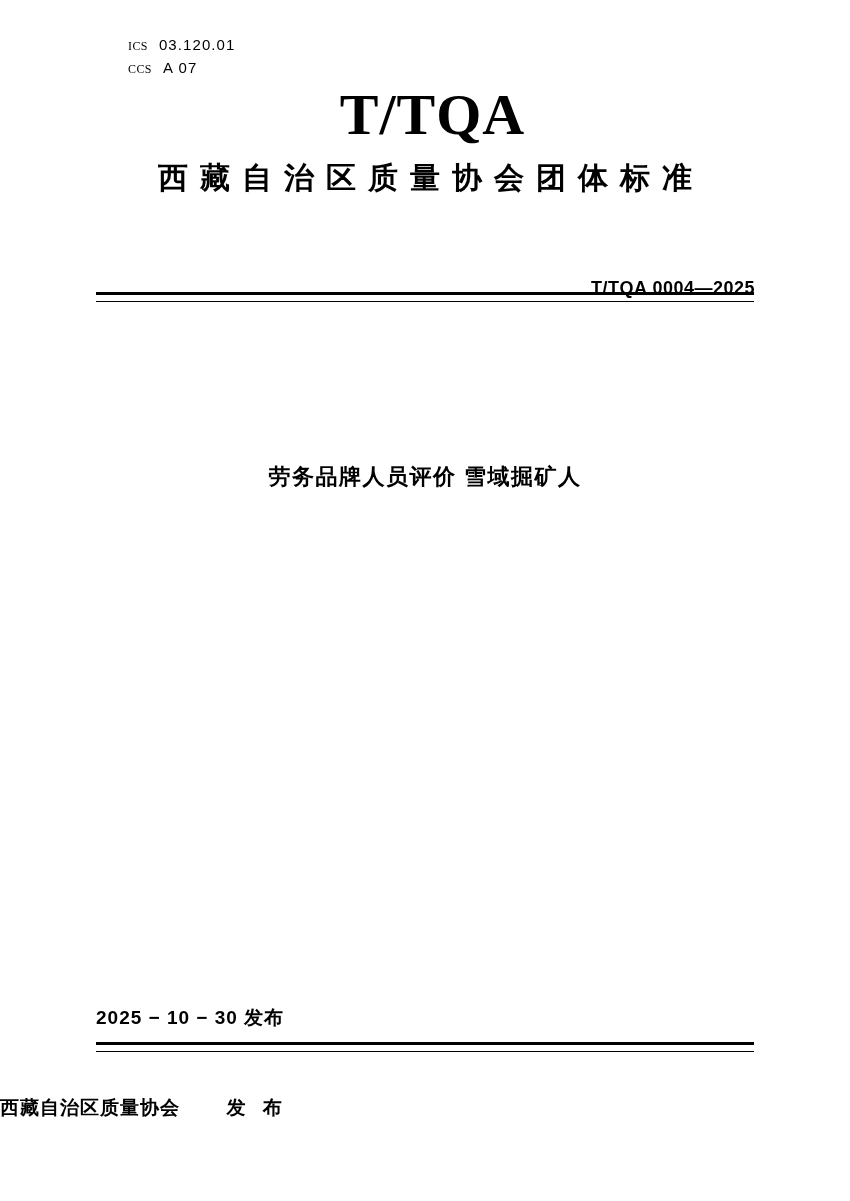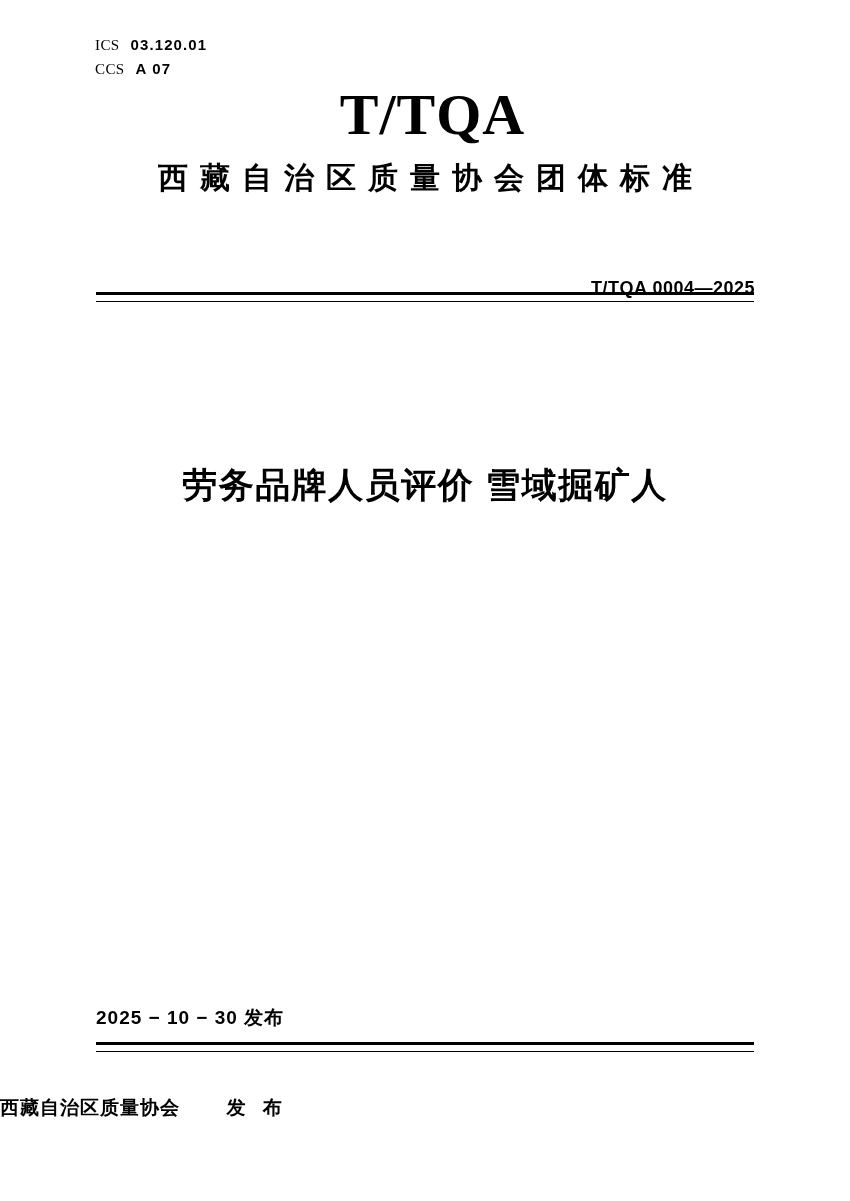--- a/index.html
+++ b/index.html
@@ -27,29 +27,30 @@
     top: 33px;
     font-family: "Liberation Serif", serif;
     line-height: 1.55;
   }
   .meta-row {
     display: flex;
     align-items: baseline;
     white-space: nowrap;
   }
   .meta-key {
-    font-size: 15px;
+    font-size: 12px;
     letter-spacing: 0.4px;
+    margin-left: 33px;
   }
   .meta-val {
     font-size: 15px;
     margin-left: 11px;
     letter-spacing: 1.1px;
     font-family: "Liberation Sans", sans-serif;
-    font-weight: 700;
+    font-weight: 400;
   }
 
   
   .logo {
     position: absolute;
     left: 15px;
     right: 0;
     top: 86px;
     text-align: center;
     font-family: "Liberation Serif", serif;
@@ -106,21 +107,21 @@
 
   
   .doc-title {
     position: absolute;
     left: 0;
     right: 0;
     top: 462px;
     text-align: center;
     font-family: "Liberation Sans", sans-serif;
     font-weight: bold;
-    font-size: 35px;
+    font-size: 22px;
     letter-spacing: 1.5px;
   }
 
   
   .dates {
     position: absolute;
     left: 96px;
     right: 96px;
     top: 1005px;
     display: flex;

